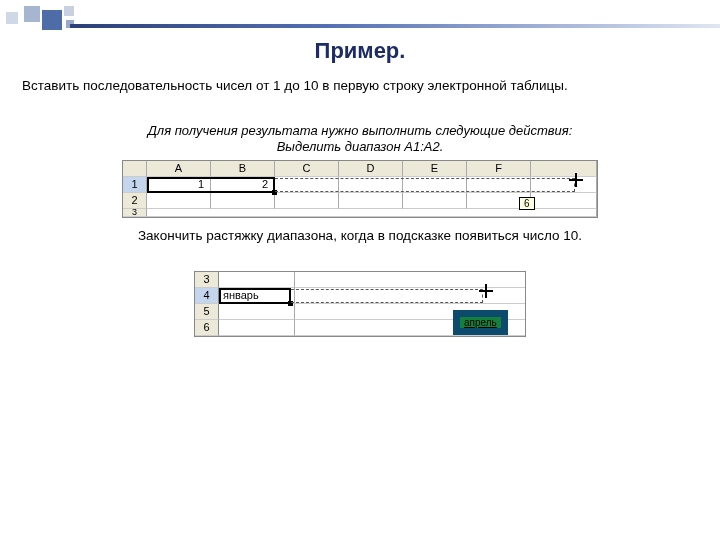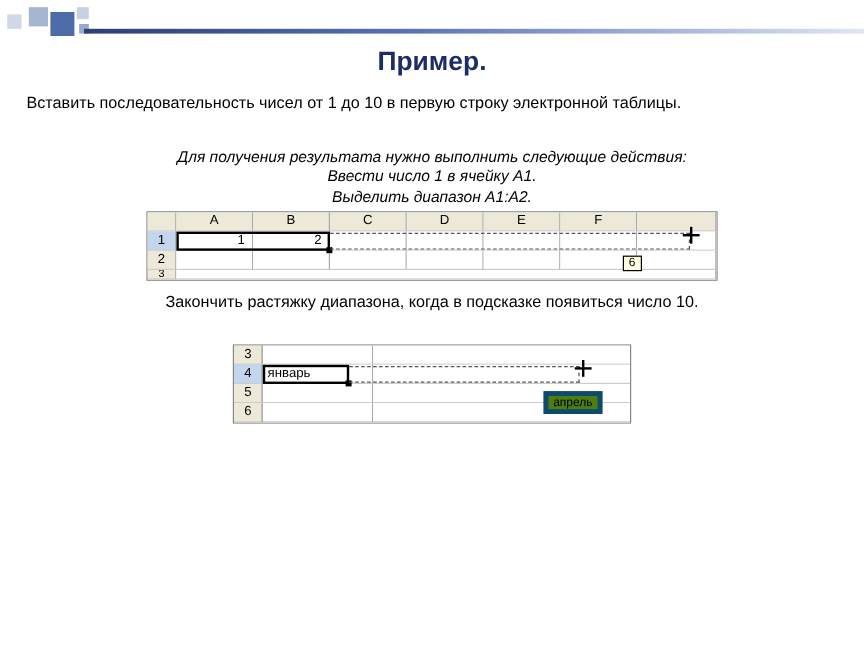--- a/index.html
+++ b/index.html
@@ -97,40 +97,40 @@
   .finish { text-align: center; margin: 10px 0 28px 0; font-size: 13.5px;}
   .analog { text-align: center; margin-bottom: 4px; font-size: 13.5px;}
 
   .spreadsheet2 {
     width: 332px; margin: 0 auto;
     border: 1px solid #888; background:#fff;
     font-size: 11px; position: relative;
   }
   .ss2-row { display: flex; height: 16px; }
   .ss2-row .rowhdr { width: 24px; }
-  .ss2-row .cellA { width: 92px; border-right:1px solid #aaa; border-bottom:1px solid #ccc; background:#fff; display:flex; align-items:center; padding-left:4px;}
+  .ss2-row .cellA { width: 76px; border-right:1px solid #aaa; border-bottom:1px solid #ccc; background:#fff; display:flex; align-items:center; padding-left:4px;}
   .ss2-row .rest { flex:1; border-bottom:1px solid #ccc; background:#fff;}
   .rowhdr2 { border-right:1px solid #888; border-bottom:1px solid #ccc; background:#ece9d8; display:flex; align-items:center; justify-content:center;}
   .rowhdr2.sel { background:#c4d5ee; color:#000; font-weight:normal;}
   .sel-border2 {
     position:absolute; border:2px solid #000;
     top:16px; left:24px; width:72px; height:16px;
   }
   .fill-handle2 {
     position:absolute; width:5px; height:5px; background:#000;
     top:29px; left:93px;
   }
   .drag-line2 {
     position:absolute; top:17px; left:96px; width:192px; height:14px;
     border:1px dashed #555; border-left:none;
   }
   .tooltip2 {
     position:absolute; top:38px; left:258px;
-    border:4px solid #0c4a6e; background:#4d7c0f;
-    font-size:10px; padding:0 4px;
+    border:7px solid #0c4a6e; background:#15803d;
+    font-size:10px; padding:0 4px;text-decoration:underline;
   }
   .cursor2 {
     position:absolute; top:14px; left:286px; width:10px; height:10px;
   }
   .cursor2::before,.cursor2::after{content:"";position:absolute;background:#000;}
   .cursor2::before{left:4px;top:-2px;width:2px;height:14px;}
   .cursor2::after{top:4px;left:-2px;height:2px;width:14px;}
 </style>
 </head>
 <body>
@@ -143,21 +143,20 @@
     <div class="sq sq5"></div>
 </div>
 <div class="topline"></div>
 
 <div class="content">
   <h1 class="title">Пример.</h1>
   <p class="intro">Вставить последовательность чисел от 1 до 10 в первую строку электронной таблицы.</p>
 
   <div class="steps-block">
     <p>Для получения результата нужно выполнить следующие действия:</p>
-    <p>Ввести число 1 в ячейку A1.</p>
     <p>Выделить диапазон A1:A2.</p>
   </div>
 
   <div class="spreadsheet1">
     <div class="ss-row">
       <div class="hcell rowhdr"></div>
       <div class="hcell colw">A</div>
       <div class="hcell colw">B</div>
       <div class="hcell colw">C</div>
       <div class="hcell colw">D</div>

